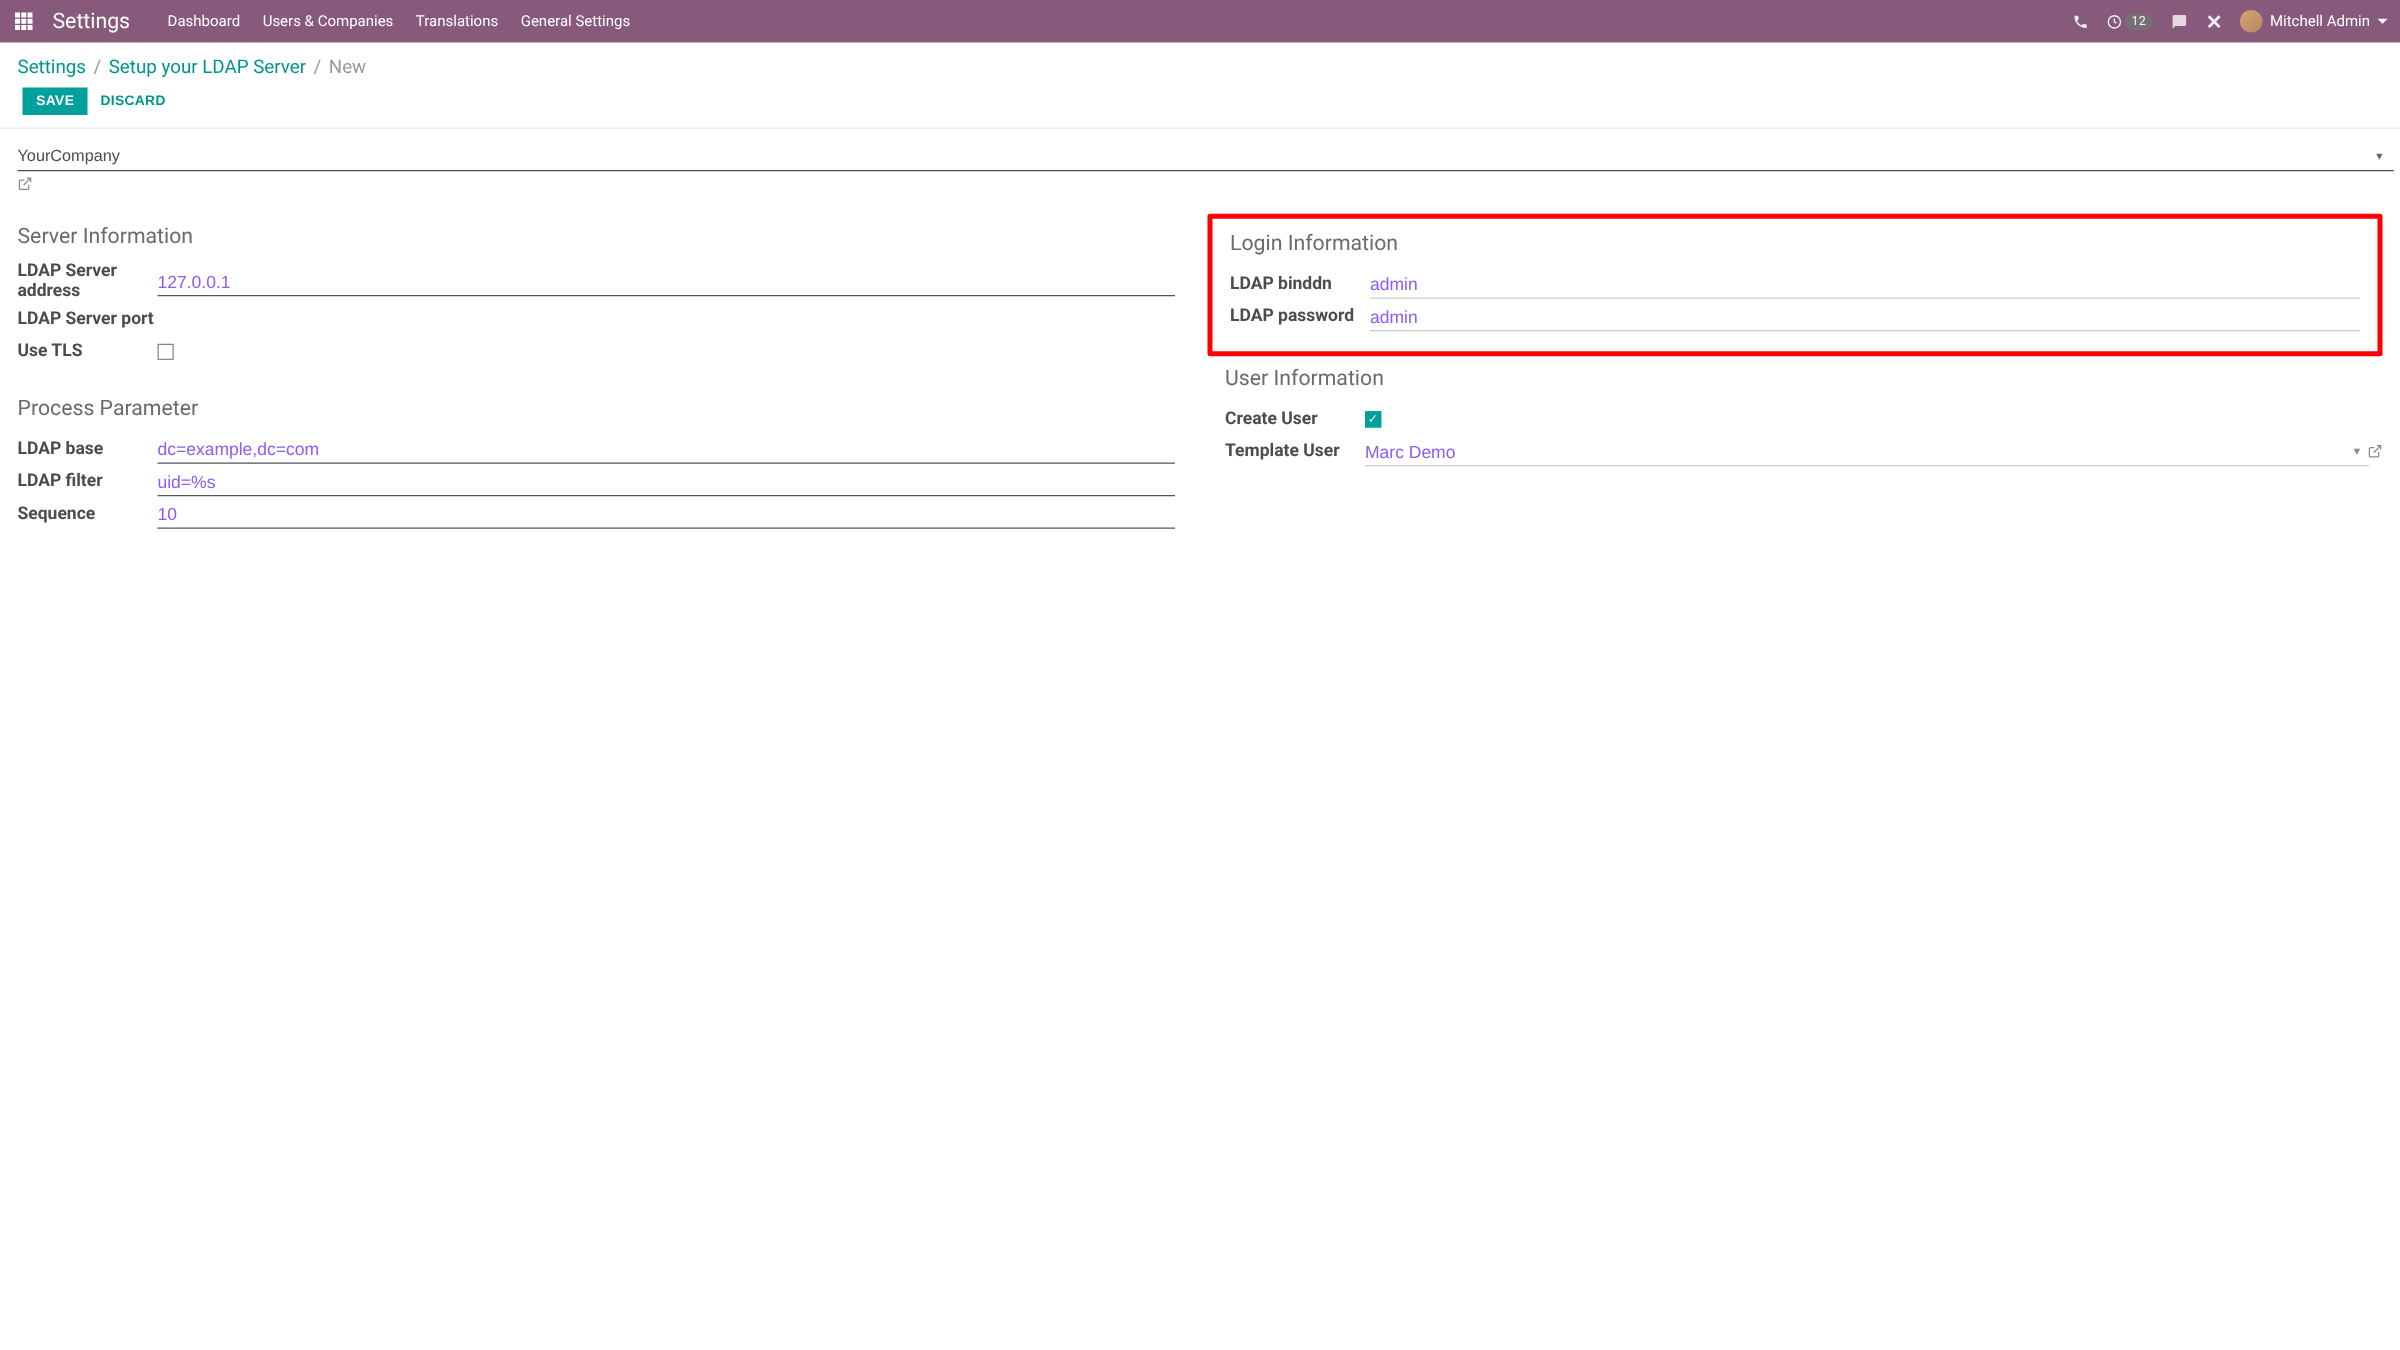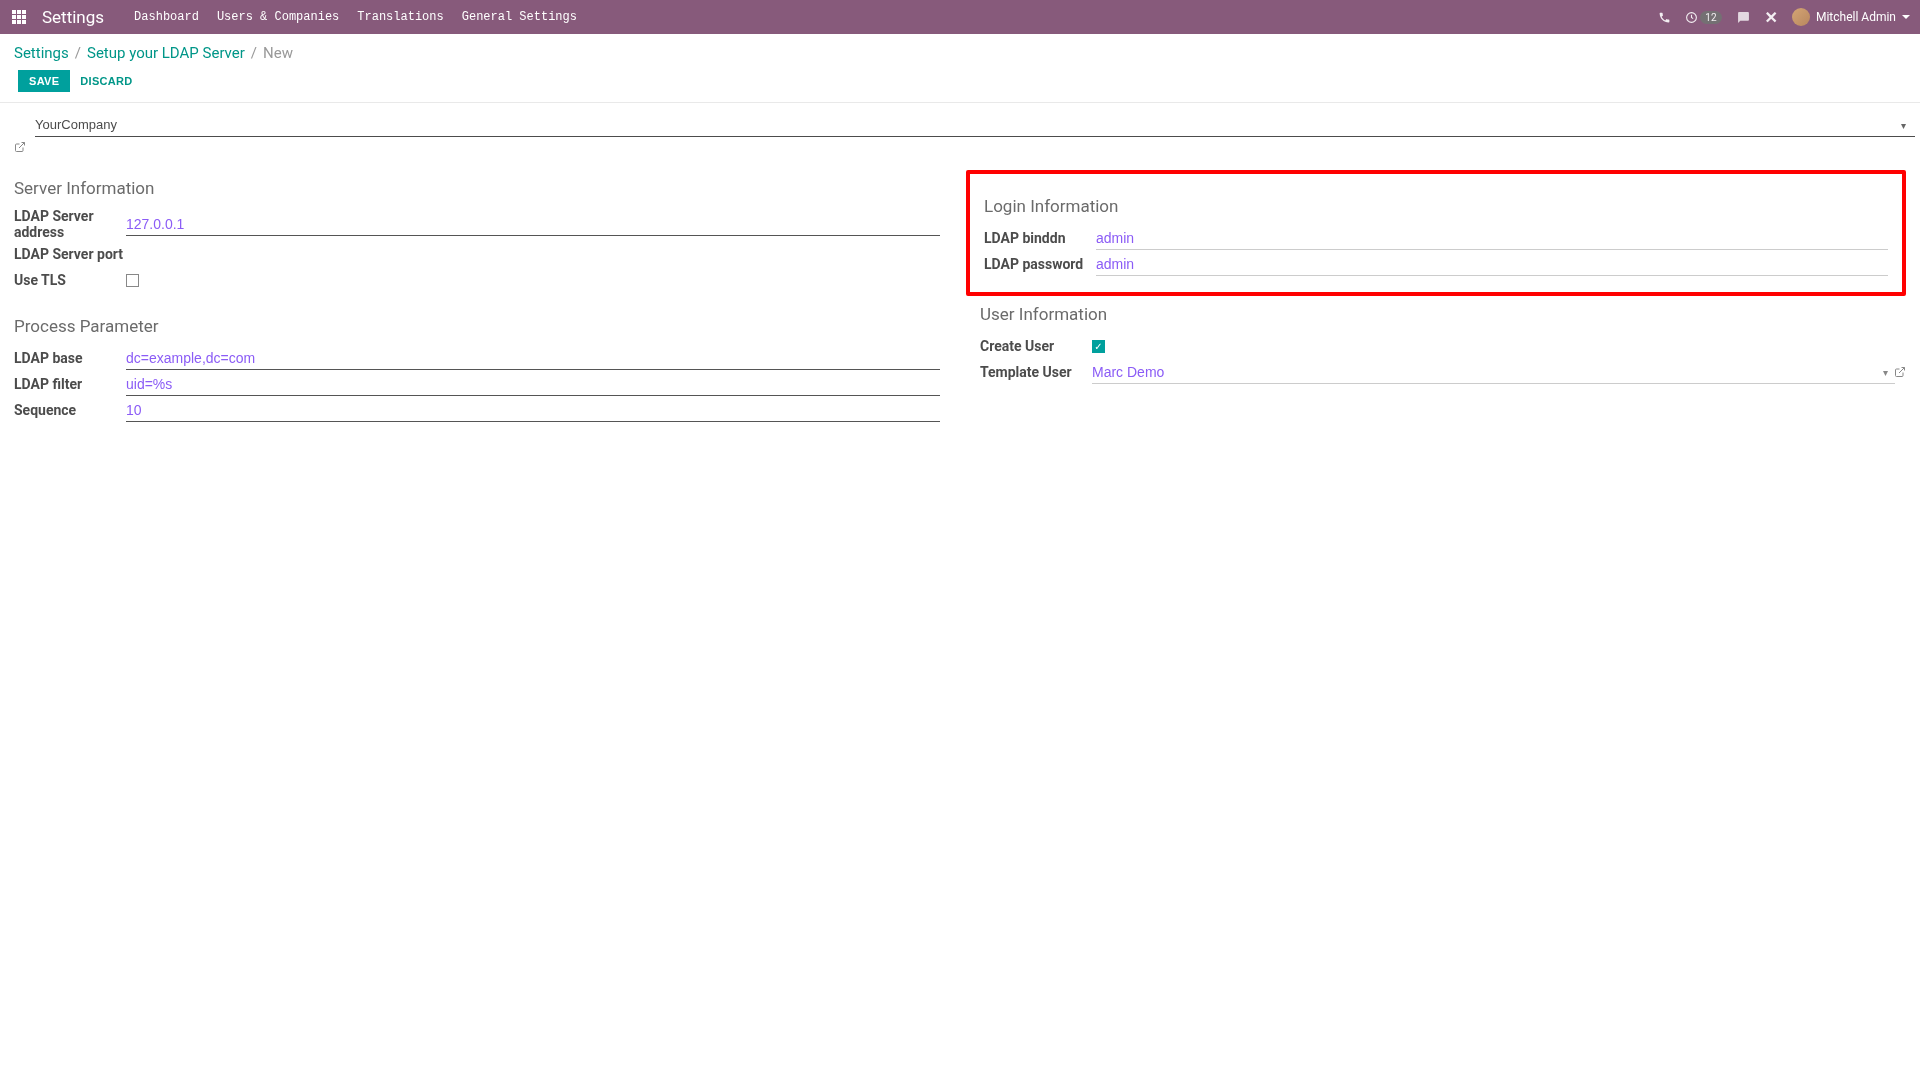--- a/index.html
+++ b/index.html
@@ -3,41 +3,41 @@
 <meta charset="utf-8">
 <style>
   * { box-sizing: border-box; margin: 0; padding: 0; }
   body { font-family: -apple-system, BlinkMacSystemFont, "Segoe UI", Roboto, "Helvetica Neue", Arial, sans-serif; font-size: 13px; color: #4c4c4c; background: #fff; }
   
   .navbar { background: #875a7b; height: 34px; display: flex; align-items: center; padding: 0 10px; color: #fff; }
   .navbar .apps-icon { width: 18px; height: 18px; margin-right: 14px; display:flex; flex-wrap:wrap; gap:1px; align-content:center; justify-content:center; cursor:pointer; }
   .navbar .apps-icon span { width:4px; height:4px; background:#fff; display:block; }
   .navbar .brand { font-size: 17px; font-weight: 400; margin-right: 30px; }
   .navbar .menu { display: flex; gap: 18px; }
-  .navbar .menu a { color: #fff; font-size: 12px; text-decoration: none; cursor:pointer;font-family:Liberation Mono, monospace; }
+  .navbar .menu a { color: #fff; font-size: 12px; text-decoration: none; cursor:pointer; }
   .navbar .right { margin-left: auto; display: flex; align-items: center; gap: 14px; }
   .navbar .icon-btn { color: #fff; opacity: 0.9; cursor:pointer; display:flex; align-items:center; }
   .navbar .badge { background: #737373; color:#fff; font-size:10px; padding:1px 5px; border-radius:8px; margin-left:2px; }
   .navbar .close-x { font-size:16px; font-weight:bold; }
   .navbar .avatar { width:18px; height:18px; border-radius:50%; background: linear-gradient(135deg,#d4a574,#b8875f); display:inline-block; }
   .navbar .user { display:flex; align-items:center; gap:6px; font-size:12px; cursor:pointer; }
   .navbar .caret-down { width:0; height:0; border-left:4px solid transparent; border-right:4px solid transparent; border-top:4px solid #fff; }
 
   .breadcrumbs { padding: 10px 14px 4px; font-size: 15px; display:flex; align-items:center; gap:6px; }
   .breadcrumbs a { color: #009688; text-decoration: none; cursor:pointer; font-size:15px; }
   .breadcrumbs .sep { color: #999; }
   .breadcrumbs .current { color: #999; }
 
   .action-bar { padding: 4px 18px 10px; display:flex; gap:10px; align-items:center; }
   .btn-save { background:#00a09d; color:#fff; border:none; padding:5px 11px; font-size:11px; font-weight:600; cursor:pointer; letter-spacing:0.3px; }
   .btn-discard { background:none; border:none; color:#009688; font-size:11px; font-weight:700; cursor:pointer; letter-spacing:0.3px; }
   .hr-top { border:none; border-top:1px solid #e9e9e9; }
 
   .form-sheet { padding: 10px 14px 20px; }
-  .company-row { display:flex; align-items:center;margin-left:21px; }
+  .company-row { display:flex; align-items:center; }
   .company-input { flex:1; border:none; border-bottom:1px solid #4c4c4c; padding:4px 18px 4px 0; font-size:13px; color:#4c4c4c; outline:none; background:transparent; }
   .company-caret { margin-left:-14px; color:#666; font-size:10px; }
   .ext-link { color:#888; margin-top:4px; font-size:12px; cursor:pointer; display:inline-block; }
 
   .columns { display:flex; gap:40px; margin-top:14px; }
   .col { flex:1; min-width:0; }
 
   .section-title { font-size:17px; color:#6b6b6b; font-weight:400; margin:8px 0 10px; }
 
   .field-row { display:flex; align-items:center; margin-bottom:2px; min-height:24px; }
@@ -159,21 +159,21 @@
         <input class="field-input" value="uid=%s" style="">
       </div>
       <div class="field-row">
         <div class="field-label">Sequence</div>
         <input class="field-input" value="10" style="">
       </div>
     </div>
 
     <div class="col">
       <div class="login-highlight">
-        <div class="section-title" style="margin-top:12px">Login Information</div>
+        <div class="section-title" style="margin-top:0">Login Information</div>
         <div class="field-row">
           <div class="field-label">LDAP binddn</div>
           <input class="field-input light" value="admin" style="">
         </div>
         <div class="field-row">
           <div class="field-label">LDAP password</div>
           <input class="field-input light" value="admin" style="">
         </div>
       </div>
 

